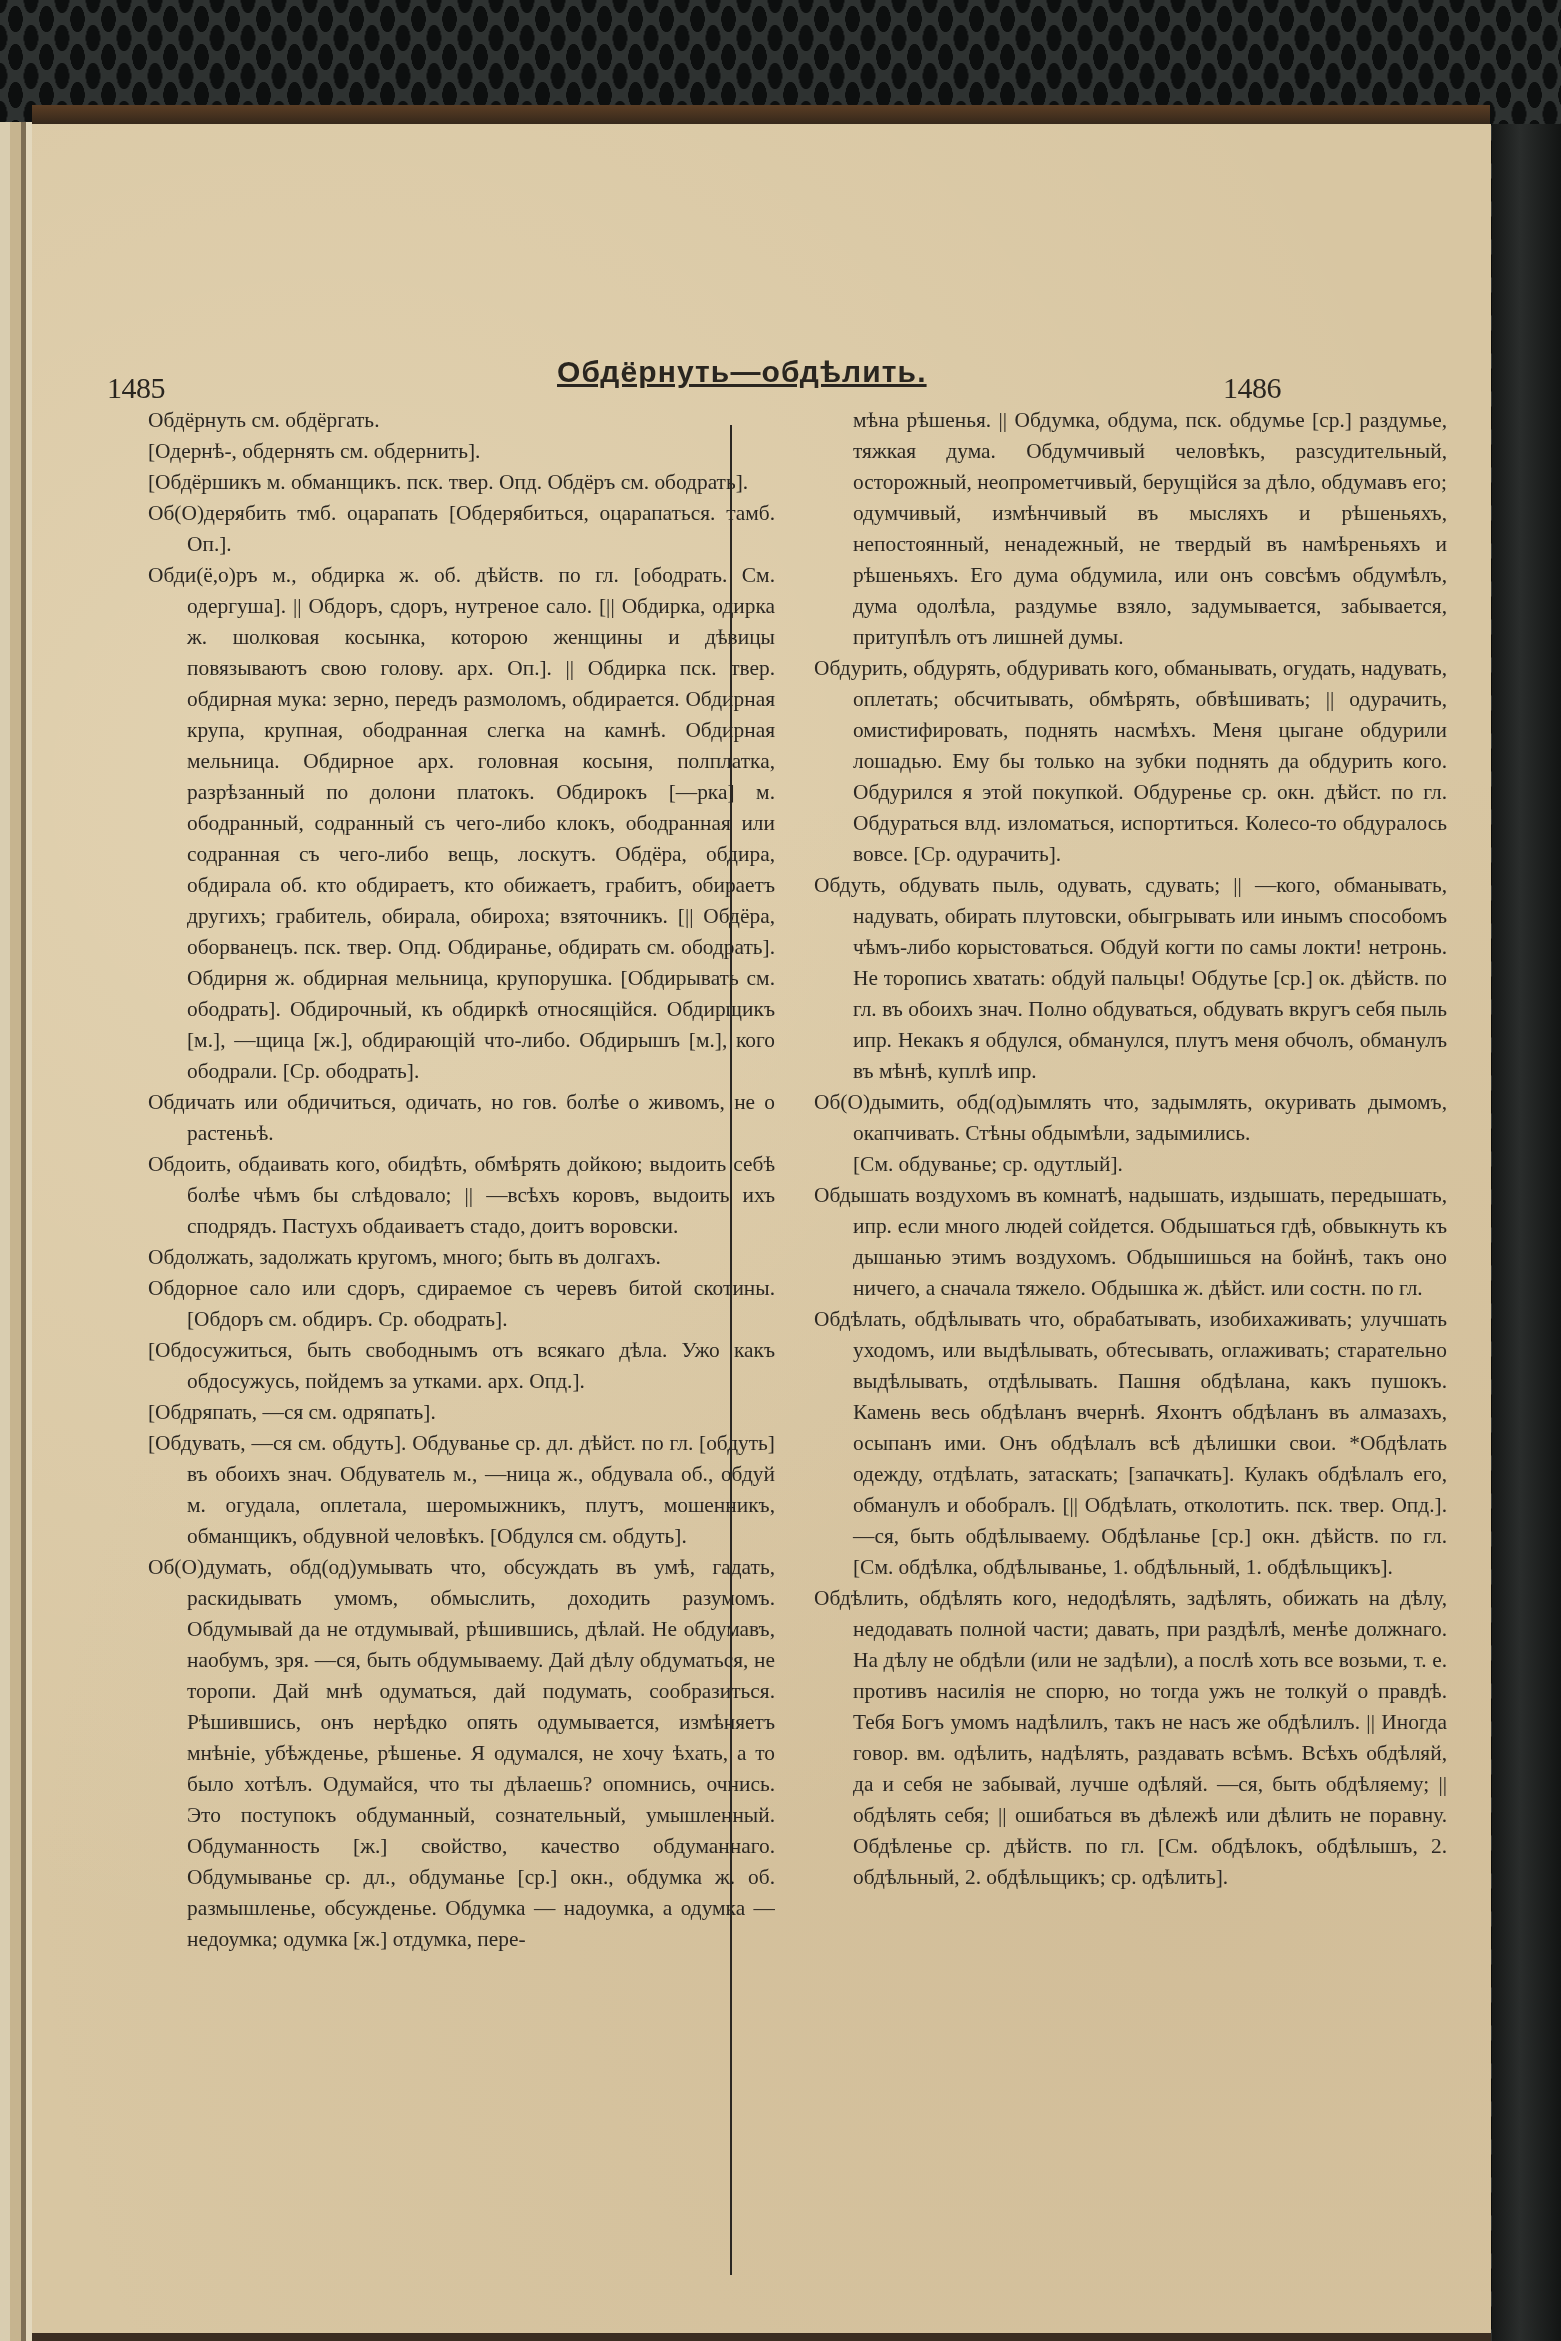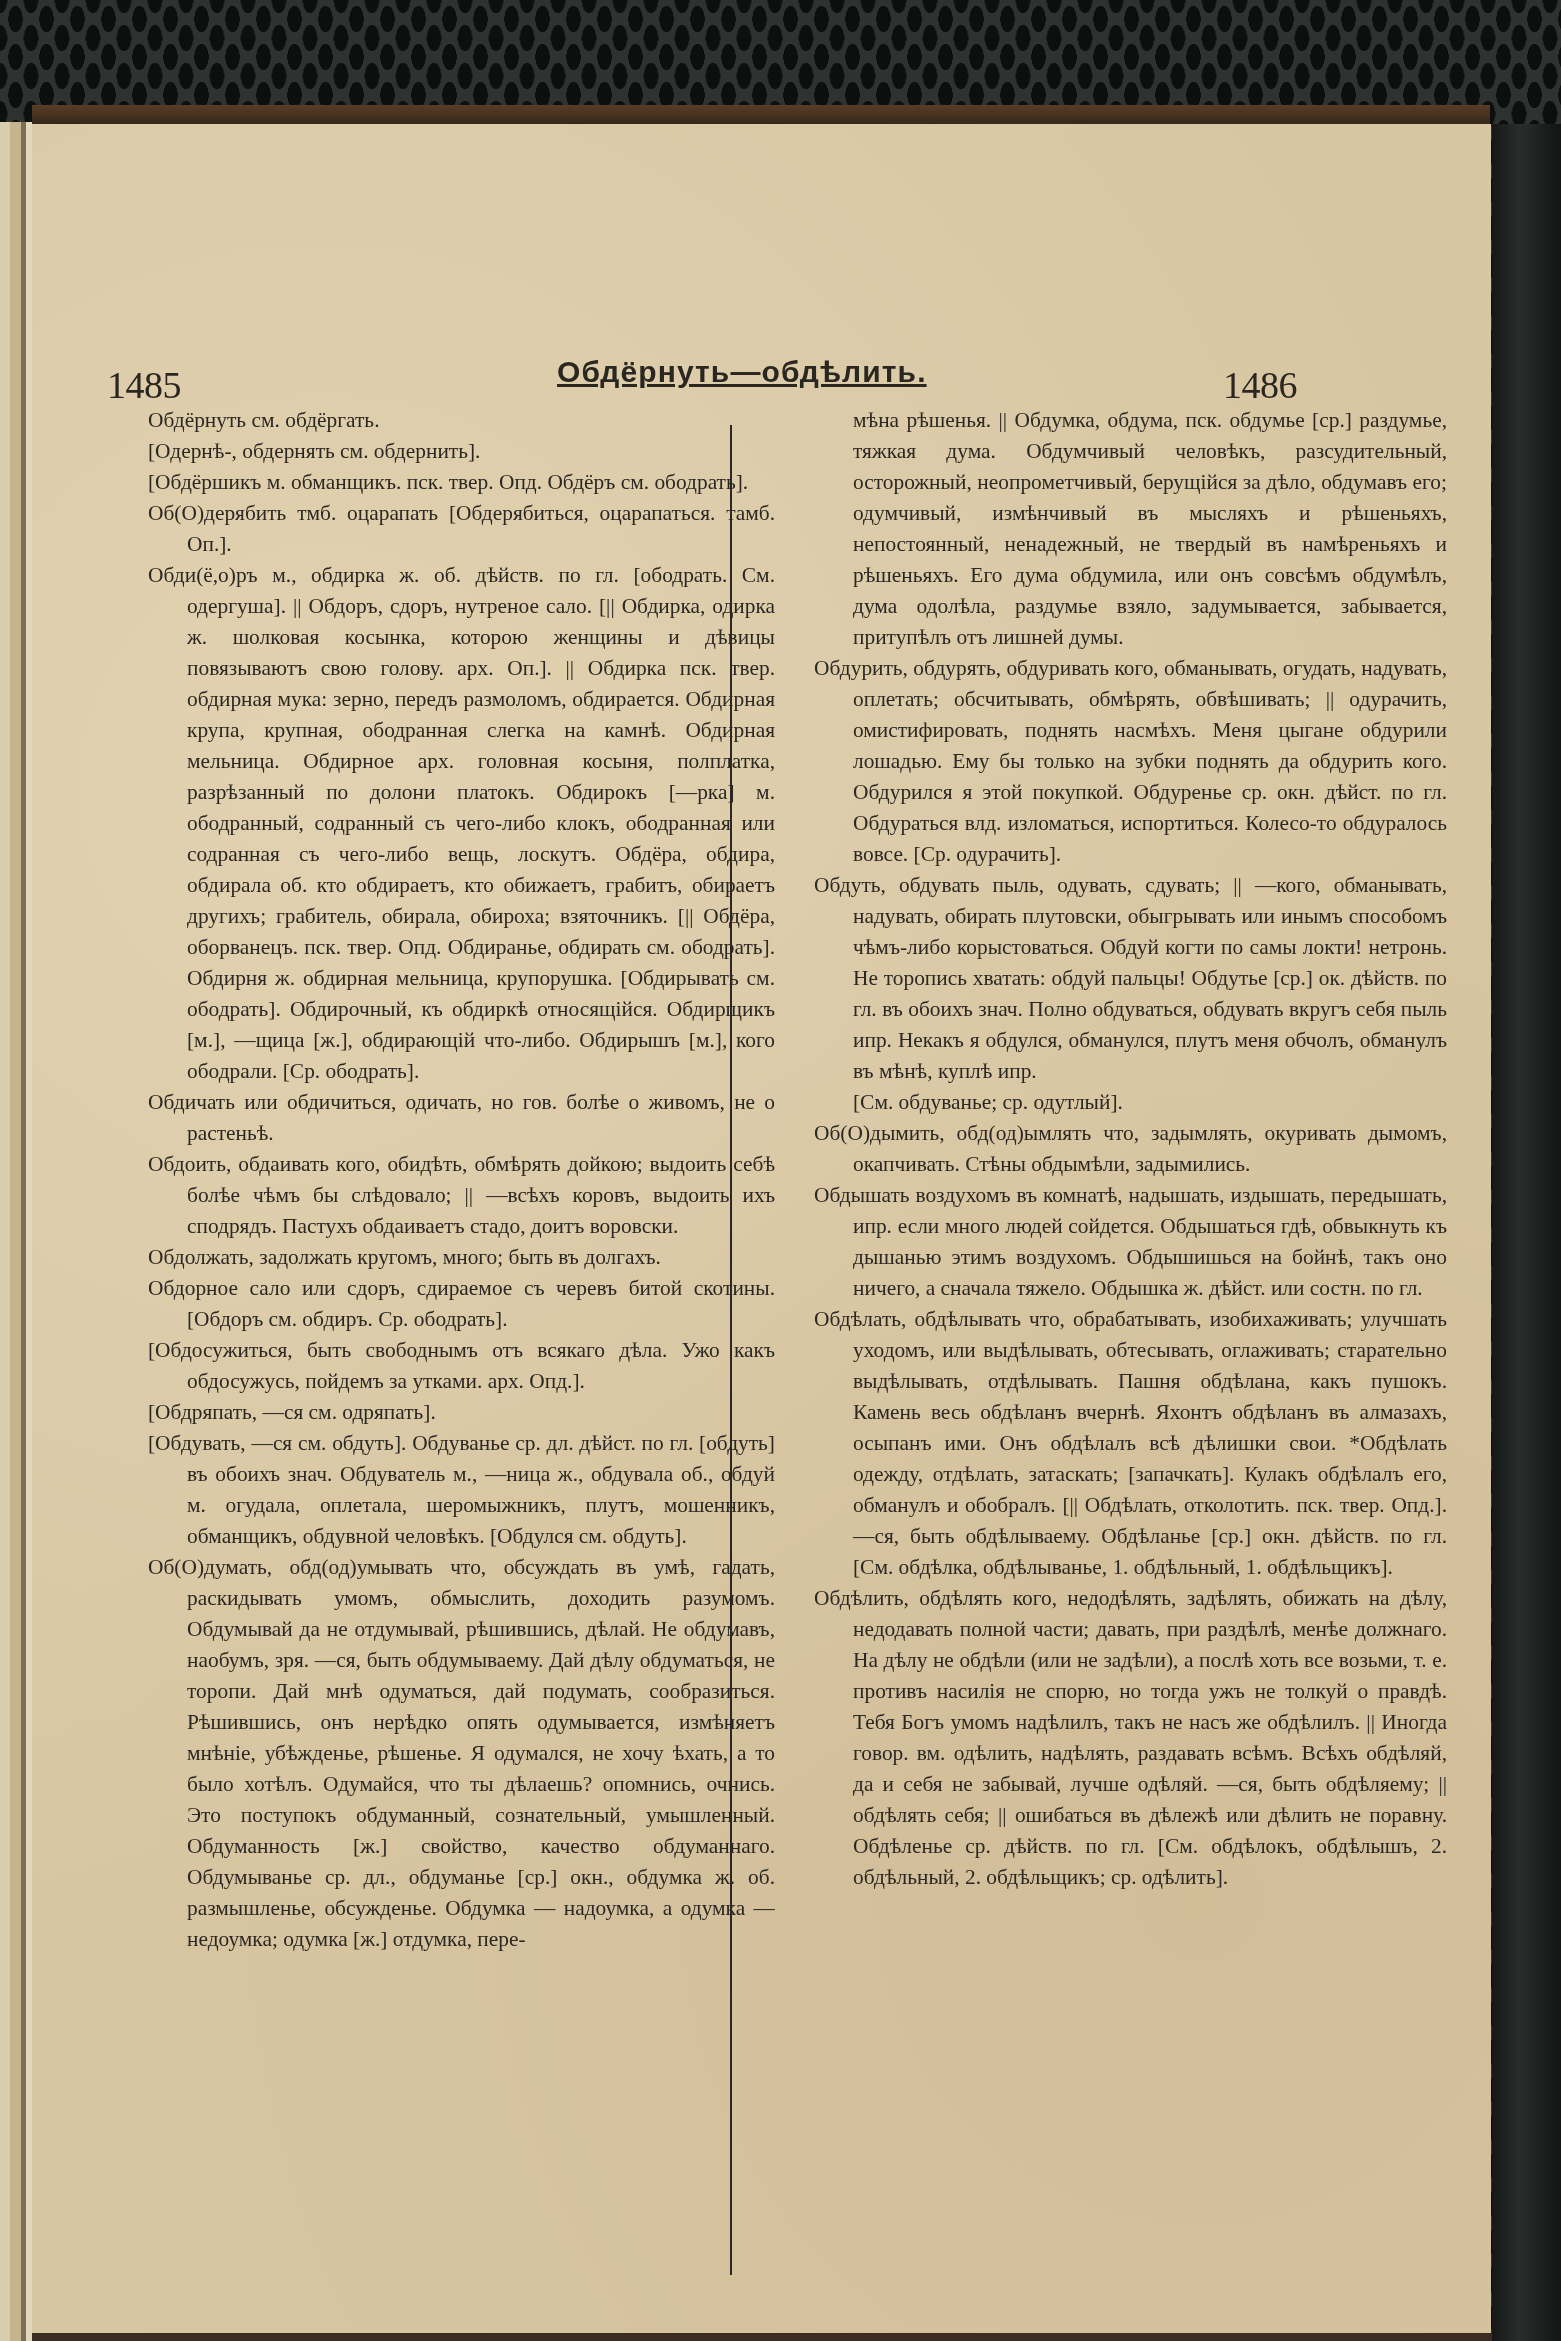--- a/index.html
+++ b/index.html
@@ -35,21 +35,21 @@
     background: linear-gradient(90deg, #161817, #2a2d2c 40%, #121413);
   }
   .bottom-edge {
     position: absolute; left: 32px; top: 2333px; width: 1459px; height: 8.6px;
     background: #3b2d21;
   }
   .running-head {
     position: absolute; top: 231px; left: 0; width: 1459px; height: 43px;
     color: #2a2620;
   }
-  .pg-num { position: absolute; top: 8px; font-size: 38px; letter-spacing: -0.5px; }
+  .pg-num { position: absolute; top: 16px; font-size: 30px; letter-spacing: -0.5px; }
   .pg-left { left: 75px; }
   .pg-right { left: 1191px; }
   .head-title {
     position: absolute; left: 525px; top: 0; font-size: 30px; font-weight: bold;
     letter-spacing: 1.1px; font-family: "Liberation Sans", "DejaVu Sans", sans-serif; text-decoration: underline;
   }
   .column {
     position: absolute; top: 281px; color: #2b2722;
     font-size: 21.4px; line-height: 31px;
     font-family: "Liberation Serif", "DejaVu Serif", serif;
@@ -96,22 +96,22 @@
     <p class="entry">[Обдувать, —ся см. обдуть]. Обдуванье ср. дл. дѣйст. по гл. [обдуть] въ обоихъ знач. Обдуватель м., —ница ж., обдувала об., обдуй м. огудала, оплетала, шеромыжникъ, плутъ, мошенникъ, обманщикъ, обдувной человѣкъ. [Обдулся см. обдуть].</p>
     <p class="entry">Об(О)думать, обд(од)умывать что, обсуждать въ умѣ, гадать, раскидывать умомъ, обмыслить, доходить разумомъ. Обдумывай да не отдумывай, рѣшившись, дѣлай. Не обдумавъ, наобумъ, зря. —ся, быть обдумываему. Дай дѣлу обдуматься, не торопи. Дай мнѣ одуматься, дай подумать, сообразиться. Рѣшившись, онъ нерѣдко опять одумывается, измѣняетъ мнѣніе, убѣжденье, рѣшенье. Я одумался, не хочу ѣхать, а то было хотѣлъ. Одумайся, что ты дѣлаешь? опомнись, очнись. Это поступокъ обдуманный, сознательный, умышленный. Обдуманность [ж.] свойство, качество обдуманнаго. Обдумыванье ср. дл., обдуманье [ср.] окн., обдумка ж. об. размышленье, обсужденье. Обдумка — надоумка, а одумка — недоумка; одумка [ж.] отдумка, пере-</p>
   </div>
 
   <div class="divider"></div>
 
   <div class="column col-right">
     <p class="entry cont">мѣна рѣшенья. || Обдумка, обдума, пск. обдумье [ср.] раздумье, тяжкая дума. Обдумчивый человѣкъ, разсудительный, осторожный, неопрометчивый, берущійся за дѣло, обдумавъ его; одумчивый, измѣнчивый въ мысляхъ и рѣшеньяхъ, непостоянный, ненадежный, не твердый въ намѣреньяхъ и рѣшеньяхъ. Его дума обдумила, или онъ совсѣмъ обдумѣлъ, дума одолѣла, раздумье взяло, задумывается, забывается, притупѣлъ отъ лишней думы.</p>
     <p class="entry">Обдурить, обдурять, обдуривать кого, обманывать, огудать, надувать, оплетать; обсчитывать, обмѣрять, обвѣшивать; || одурачить, омистифировать, поднять насмѣхъ. Меня цыгане обдурили лошадью. Ему бы только на зубки поднять да обдурить кого. Обдурился я этой покупкой. Обдуренье ср. окн. дѣйст. по гл. Обдураться влд. изломаться, испортиться. Колесо-то обдуралось вовсе. [Ср. одурачить].</p>
     <p class="entry">Обдуть, обдувать пыль, одувать, сдувать; || —кого, обманывать, надувать, обирать плутовски, обыгрывать или инымъ способомъ чѣмъ-либо корыстоваться. Обдуй когти по самы локти! нетронь. Не торопись хватать: обдуй пальцы! Обдутье [ср.] ок. дѣйств. по гл. въ обоихъ знач. Полно обдуваться, обдувать вкругъ себя пыль ипр. Некакъ я обдулся, обманулся, плутъ меня обчолъ, обманулъ въ мѣнѣ, куплѣ ипр.</p>
+    <p class="entry">Об(О)дымить, обд(од)ымлять что, задымлять, окуривать дымомъ, окапчивать. Стѣны обдымѣли, задымились.</p>
     <p class="entry cont" style="padding-left:39px">[См. обдуванье; ср. одутлый].</p>
-    <p class="entry">Об(О)дымить, обд(од)ымлять что, задымлять, окуривать дымомъ, окапчивать. Стѣны обдымѣли, задымились.</p>
     <p class="entry">Обдышать воздухомъ въ комнатѣ, надышать, издышать, передышать, ипр. если много людей сойдется. Обдышаться гдѣ, обвыкнуть къ дышанью этимъ воздухомъ. Обдышишься на бойнѣ, такъ оно ничего, а сначала тяжело. Обдышка ж. дѣйст. или состн. по гл.</p>
     <p class="entry">Обдѣлать, обдѣлывать что, обрабатывать, изобихаживать; улучшать уходомъ, или выдѣлывать, обтесывать, оглаживать; старательно выдѣлывать, отдѣлывать. Пашня обдѣлана, какъ пушокъ. Камень весь обдѣланъ вчернѣ. Яхонтъ обдѣланъ въ алмазахъ, осыпанъ ими. Онъ обдѣлалъ всѣ дѣлишки свои. *Обдѣлать одежду, отдѣлать, затаскать; [запачкать]. Кулакъ обдѣлалъ его, обманулъ и обобралъ. [|| Обдѣлать, отколотить. пск. твер. Опд.]. —ся, быть обдѣлываему. Обдѣланье [ср.] окн. дѣйств. по гл. [См. обдѣлка, обдѣлыванье, 1. обдѣльный, 1. обдѣльщикъ].</p>
     <p class="entry">Обдѣлить, обдѣлять кого, недодѣлять, задѣлять, обижать на дѣлу, недодавать полной части; давать, при раздѣлѣ, менѣе должнаго. На дѣлу не обдѣли (или не задѣли), а послѣ хоть все возьми, т. е. противъ насилія не спорю, но тогда ужъ не толкуй о правдѣ. Тебя Богъ умомъ надѣлилъ, такъ не насъ же обдѣлилъ. || Иногда говор. вм. одѣлить, надѣлять, раздавать всѣмъ. Всѣхъ обдѣляй, да и себя не забывай, лучше одѣляй. —ся, быть обдѣляему; || обдѣлять себя; || ошибаться въ дѣлежѣ или дѣлить не поравну. Обдѣленье ср. дѣйств. по гл. [См. обдѣлокъ, обдѣлышъ, 2. обдѣльный, 2. обдѣльщикъ; ср. одѣлить].</p>
   </div>
 </div>
 
 <div class="bottom-edge"></div>
 
 
 </body></html>

